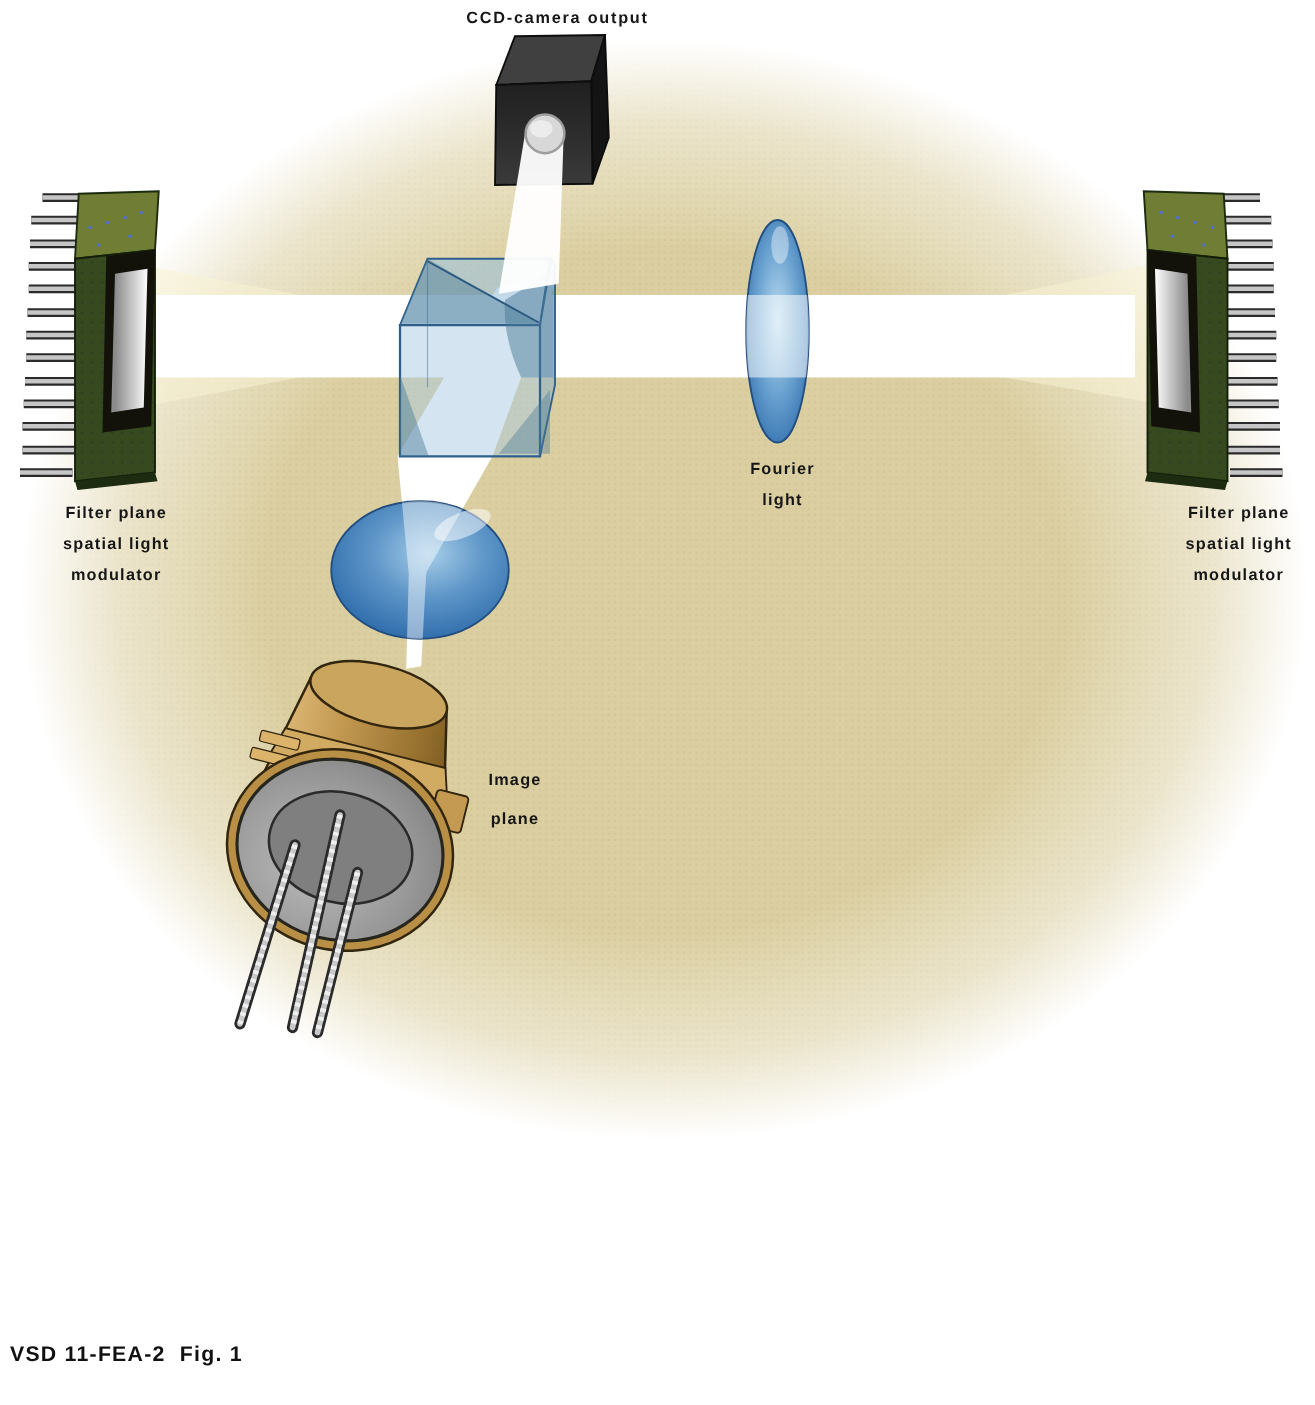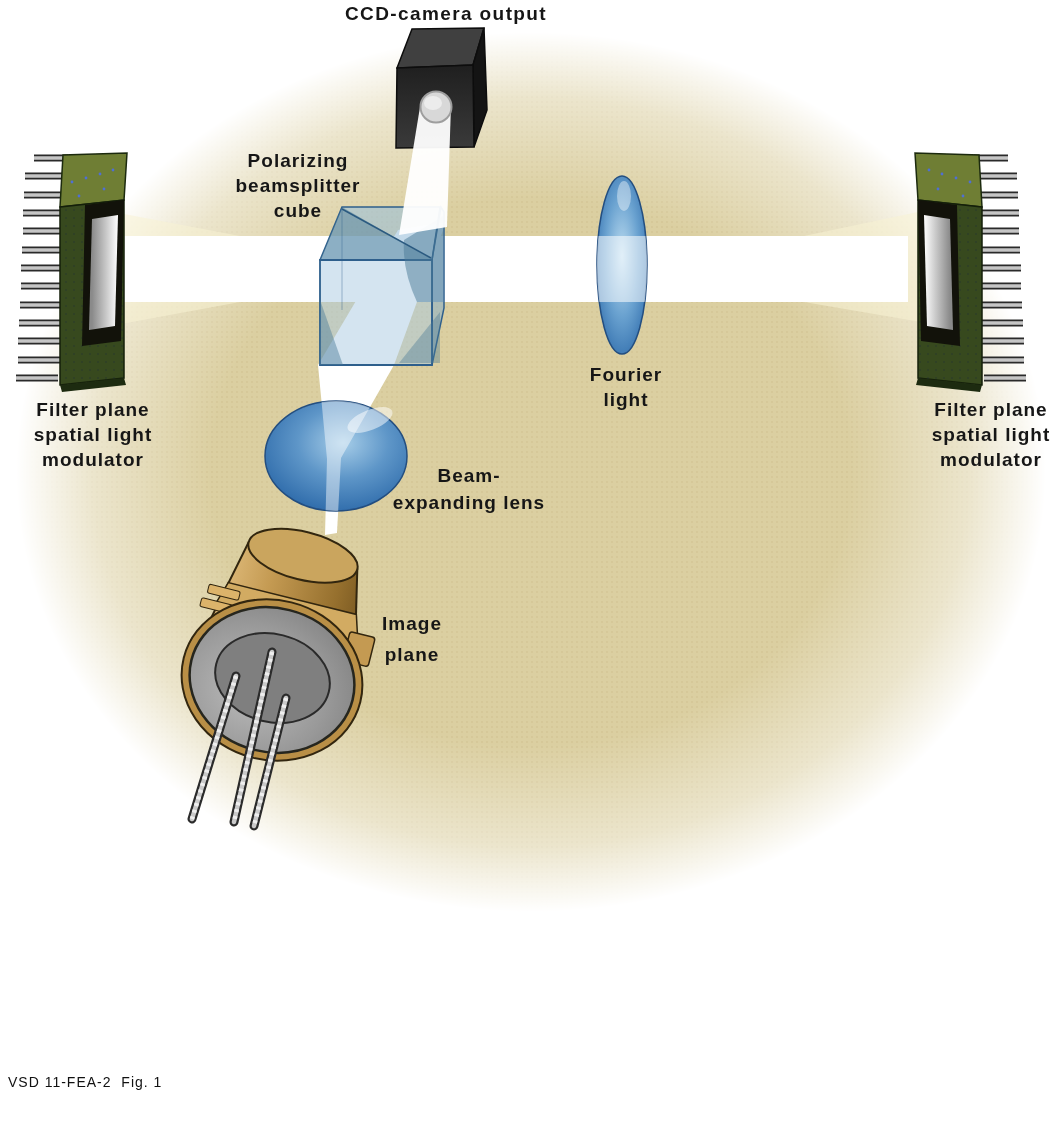--- a/index.html
+++ b/index.html
@@ -1,23 +1,23 @@
 <!DOCTYPE html>
 <html><head>
 <meta charset="utf-8">
 <style>
   html,body{margin:0;padding:0;background:#ffffff;}
   .stage{position:relative;width:1052px;height:1124px;background:#ffffff;overflow:hidden;
          font-family:"Liberation Sans",sans-serif;}
   .stage svg{position:absolute;left:0;top:0;}
   .lbl{position:absolute;transform:translateX(-50%);text-align:center;
-       font-weight:bold;font-size:19px;line-height:25px;letter-spacing:1px;
+       font-weight:bold;font-size:13px;line-height:25px;letter-spacing:1px;
        color:#161616;white-space:nowrap;}
   .lbl span{display:block;}
-  .caption{position:absolute;font-weight:normal;font-size:14px;letter-spacing:1px;
+  .caption{position:absolute;font-weight:bold;font-size:17px;letter-spacing:1px;
            color:#111111;white-space:pre;}
 </style>
 </head>
 <body>
 
 <div class="stage">
 
 <svg width="1052" height="1124" viewBox="0 0 1052 1124">
   <defs>
     <radialGradient id="fadeGrad">
@@ -166,47 +166,38 @@
 
   <polygon points="399,235 447,227 451,105 420,107" fill="#ffffff" opacity="0.95"></polygon>
   <circle cx="436" cy="107" r="15.5" fill="#d8d8d8" stroke="#9e9e9e" stroke-width="2"></circle>
   <ellipse cx="433" cy="103" rx="9" ry="7" fill="#ececec"></ellipse>
 </svg>
 
 <div class="lbl" style="left:446px;top:1px;letter-spacing:1.4px">
   <span>CCD-camera output</span>
 </div>
 
-<div class="lbl" style="left:298px;top:148px">
-  <span>Polarizing</span>
-  <span>beamsplitter</span>
-  <span>cube</span>
-</div>
 
 <div class="lbl" style="left:626px;top:362px">
   <span>Fourier</span>
   <span>light</span>
 </div>
 
 <div class="lbl" style="left:93px;top:397px">
   <span>Filter plane</span>
   <span>spatial light</span>
   <span>modulator</span>
 </div>
 
 <div class="lbl" style="left:991px;top:397px">
   <span>Filter plane</span>
   <span>spatial light</span>
   <span>modulator</span>
 </div>
 
-<div class="lbl" style="left:469px;top:462px;line-height:27px">
-  <span>Beam-</span>
-  <span>expanding lens</span>
-</div>
 
 <div class="lbl" style="left:412px;top:608px;line-height:31px">
   <span>Image</span>
   <span>plane</span>
 </div>
 
 <div class="caption" style="left:8px;top:1074px">VSD 11-FEA-2  Fig. 1</div>
 
 </div>
 

